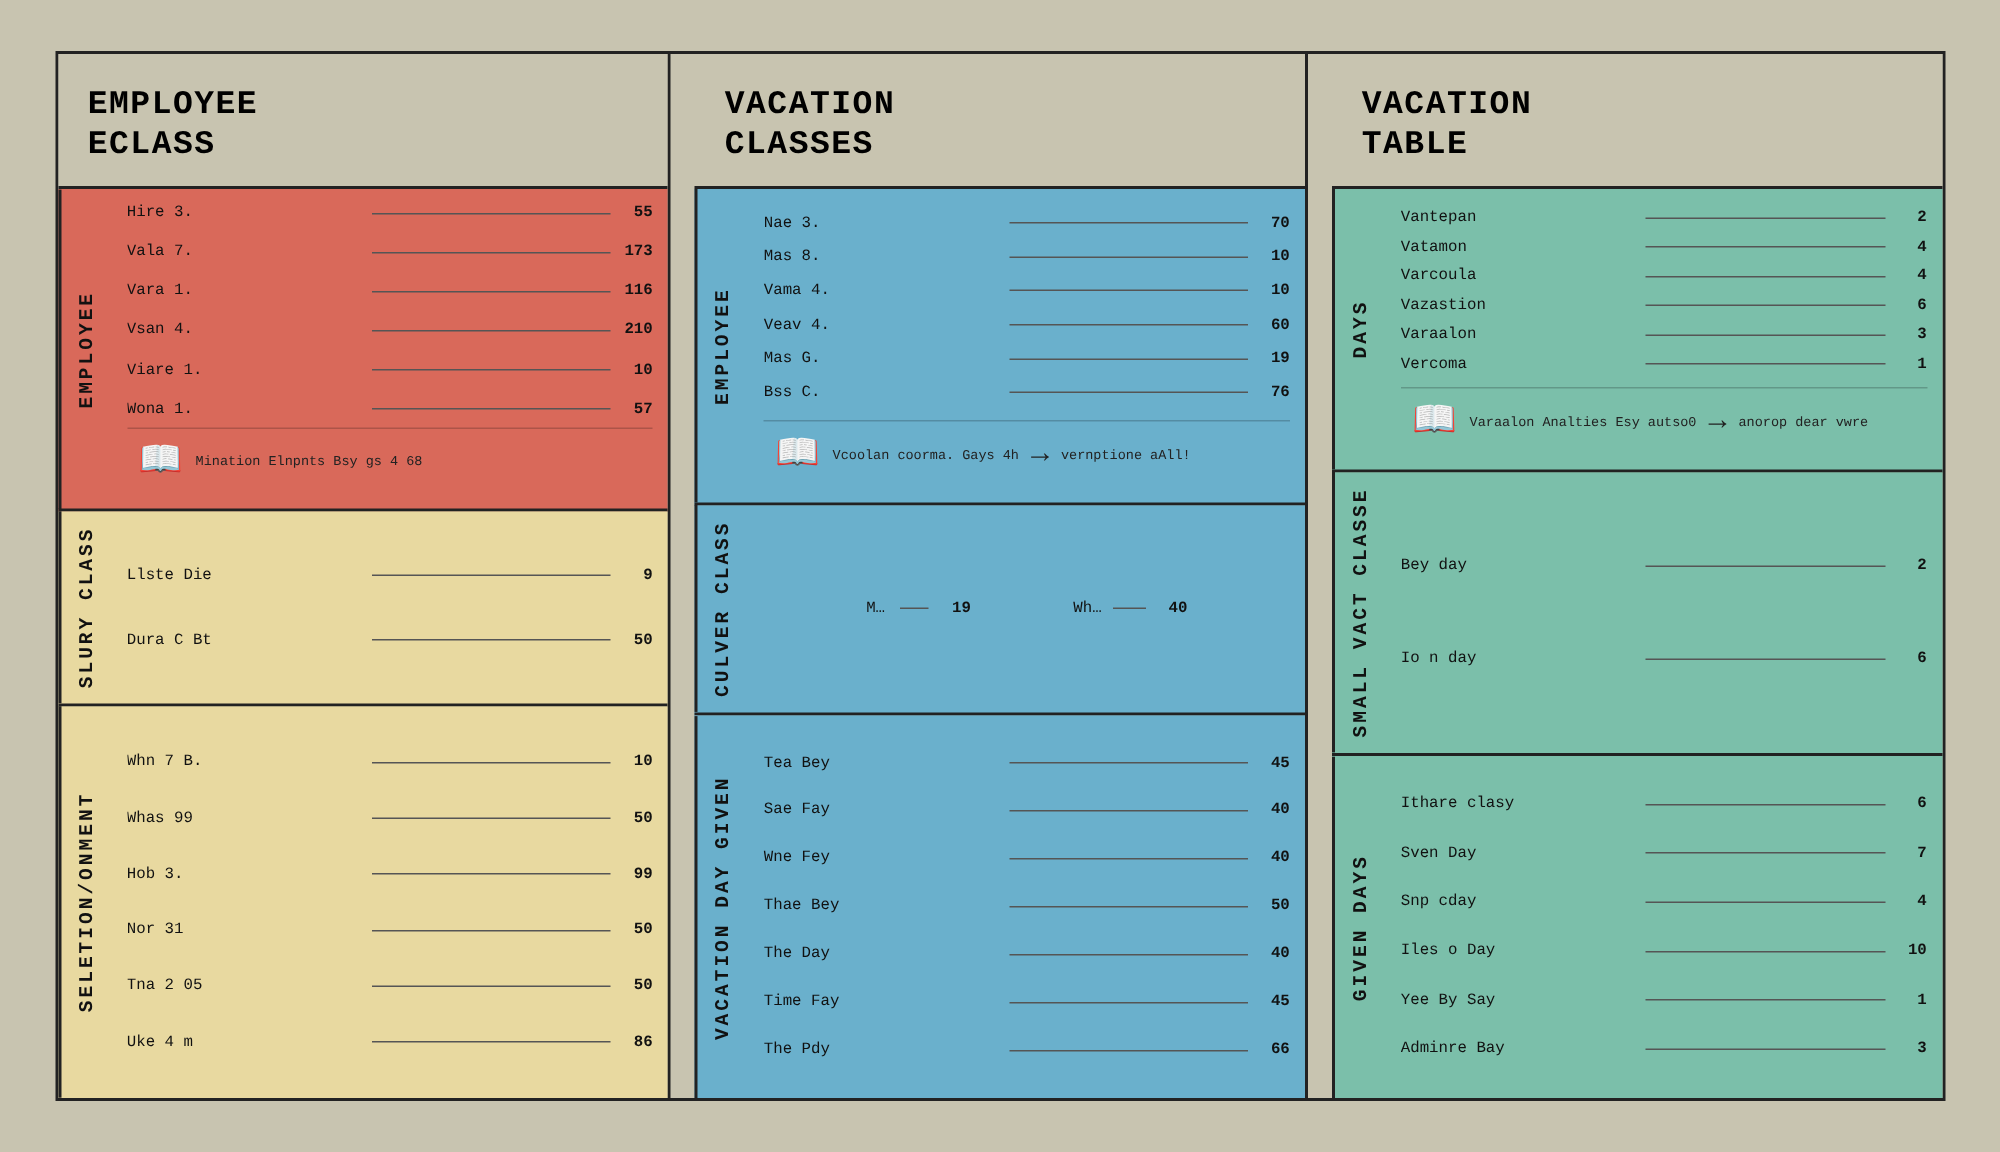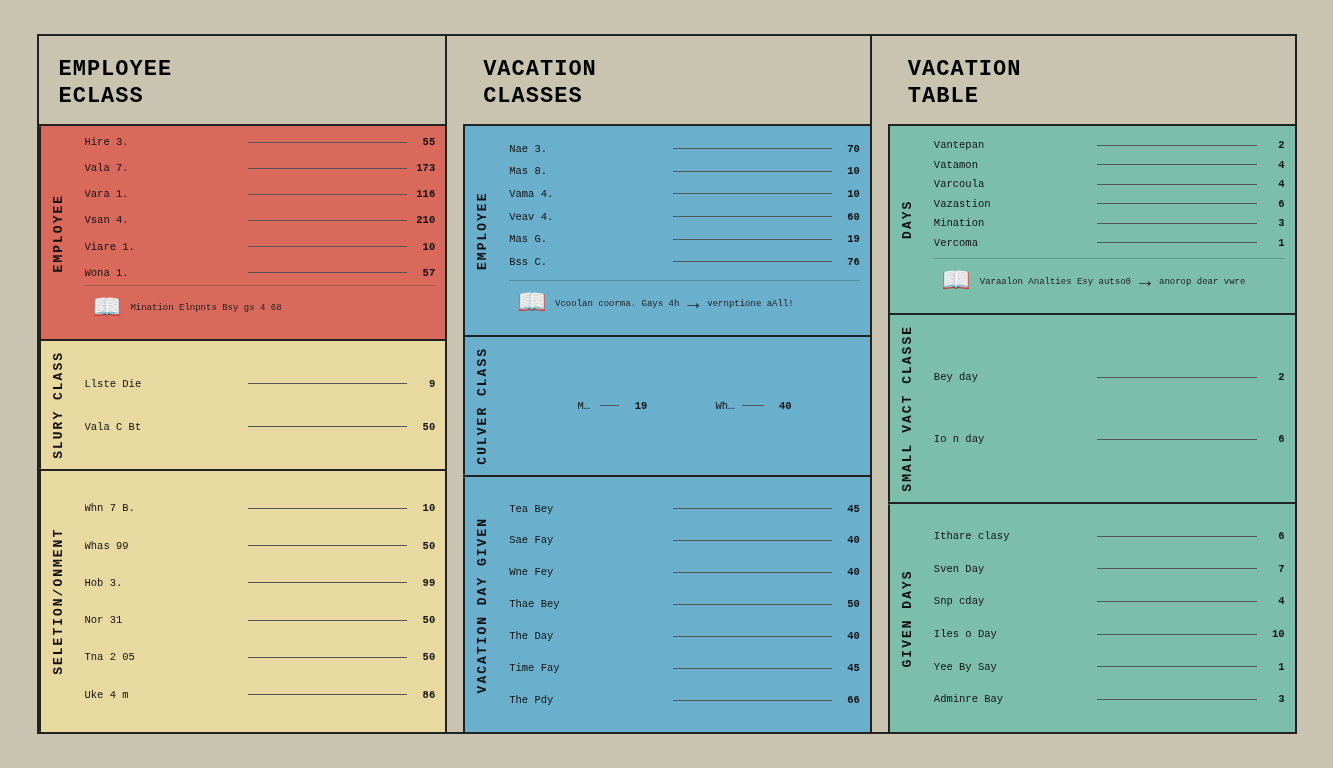--- a/index.html
+++ b/index.html
@@ -231,21 +231,21 @@
         <div class="section-bottom-a" style="flex: 0.8 1 0%; display: flex; border-bottom: 2px solid rgb(34, 34, 34);">
           <div class="section-label">SLURY CLASS</div>
           <div class="section-content">
             <div style="flex: 1 1 0%; display: flex; flex-direction: column; justify-content: space-evenly;">
               <div class="data-row">
                 <span class="row-label">Llste Die</span>
                 <span class="row-dash"></span>
                 <span class="row-value">9</span>
               </div>
               <div class="data-row">
-                <span class="row-label">Vala C Bt</span>
+                <span class="row-label">Dura C Bt</span>
                 <span class="row-dash"></span>
                 <span class="row-value">50</span>
               </div>
             </div>
           </div>
         </div>
         <div class="section-bottom-b" style="flex: 2.2 1 0%; display: flex; border-bottom: none;">
           <div class="section-label">SELETION/ONMENT</div>
           <div class="section-content">
             <div style="flex: 1 1 0%; display: flex; flex-direction: column; justify-content: space-evenly;">
@@ -415,21 +415,21 @@
                 <span class="row-label">Varcoula</span>
                 <span class="row-dash"></span>
                 <span class="row-value">4</span>
               </div>
               <div class="data-row">
                 <span class="row-label">Vazastion</span>
                 <span class="row-dash"></span>
                 <span class="row-value">6</span>
               </div>
               <div class="data-row">
-                <span class="row-label">Mination</span>
+                <span class="row-label">Varaalon</span>
                 <span class="row-dash"></span>
                 <span class="row-value">3</span>
               </div>
               <div class="data-row">
                 <span class="row-label">Vercoma</span>
                 <span class="row-dash"></span>
                 <span class="row-value">1</span>
               </div>
             </div>
             <div class="info-box">

